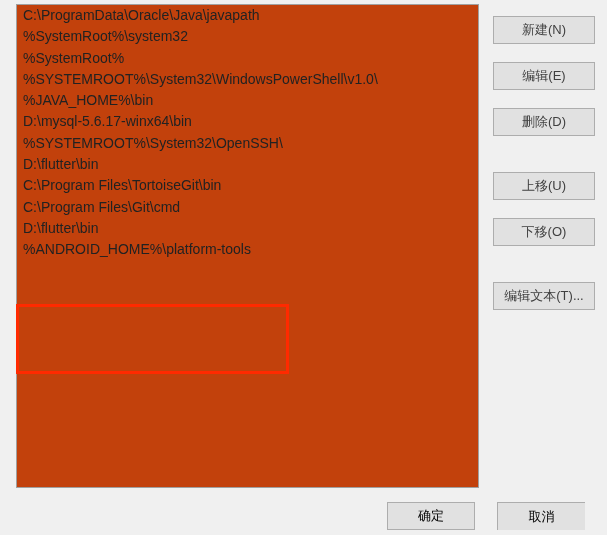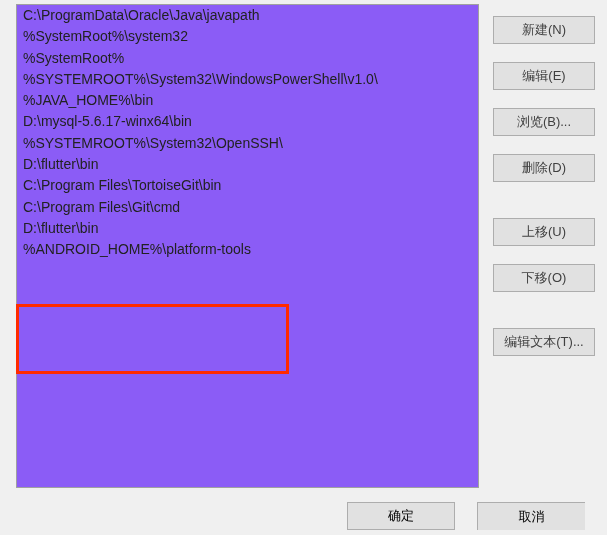--- a/index.html
+++ b/index.html
@@ -13,21 +13,21 @@
       overflow: hidden;
     }
     .container {
       display: flex;
       padding: 0 12px 0 16px;
       gap: 14px;
       height: 490px;
     }
     .list-wrap {
       flex: 1;
-      background: #8b5cf6;
+      background: #c2410c;
       border: 1px solid #a0a0a0;
       margin-top: 4px;
       height: 484px;
       overflow: hidden;
       position: relative;
     }
     .list-item {
       padding: 2px 6px 2px 6px;
       height: 21.3px;
       line-height: 17px;
@@ -67,21 +67,21 @@
     .spacer { height: 18px; }
     .footer {
       position: absolute;
       bottom: 0;
       right: 0;
       display: flex;
       gap: 22px;
       padding: 8px 22px 5px 0;
     }
     .fbtn {
-      width: 108px;
+      width: 88px;
       height: 28px;
       background: #e1e1e1;
       border: 1px solid #adadad;
       font-family: inherit;
       font-size: 13px;
       cursor: pointer;
     }
     .fbtn:last-child { border-bottom: none; border-right: none; }
   </style>
 </head>
@@ -98,21 +98,20 @@
       <div class="list-item">%SYSTEMROOT%\System32\OpenSSH\</div>
       <div class="list-item">D:\flutter\bin</div>
       <div class="list-item">C:\Program Files\TortoiseGit\bin</div>
       <div class="list-item">C:\Program Files\Git\cmd</div>
       <div class="list-item">D:\flutter\bin</div>
       <div class="list-item">%ANDROID_HOME%\platform-tools</div>
     </div>
   <div class="side">
     <button class="btn">新建(N)</button>
     <button class="btn">编辑(E)</button>
-    <button class="btn">浏览(B)...</button>
     <button class="btn">删除(D)</button>
     <div class="spacer"></div>
     <button class="btn">上移(U)</button>
     <button class="btn">下移(O)</button>
     <div class="spacer"></div>
     <button class="btn">编辑文本(T)...</button>
   </div>
 </div>
 
 <div class="hl-box"></div>

